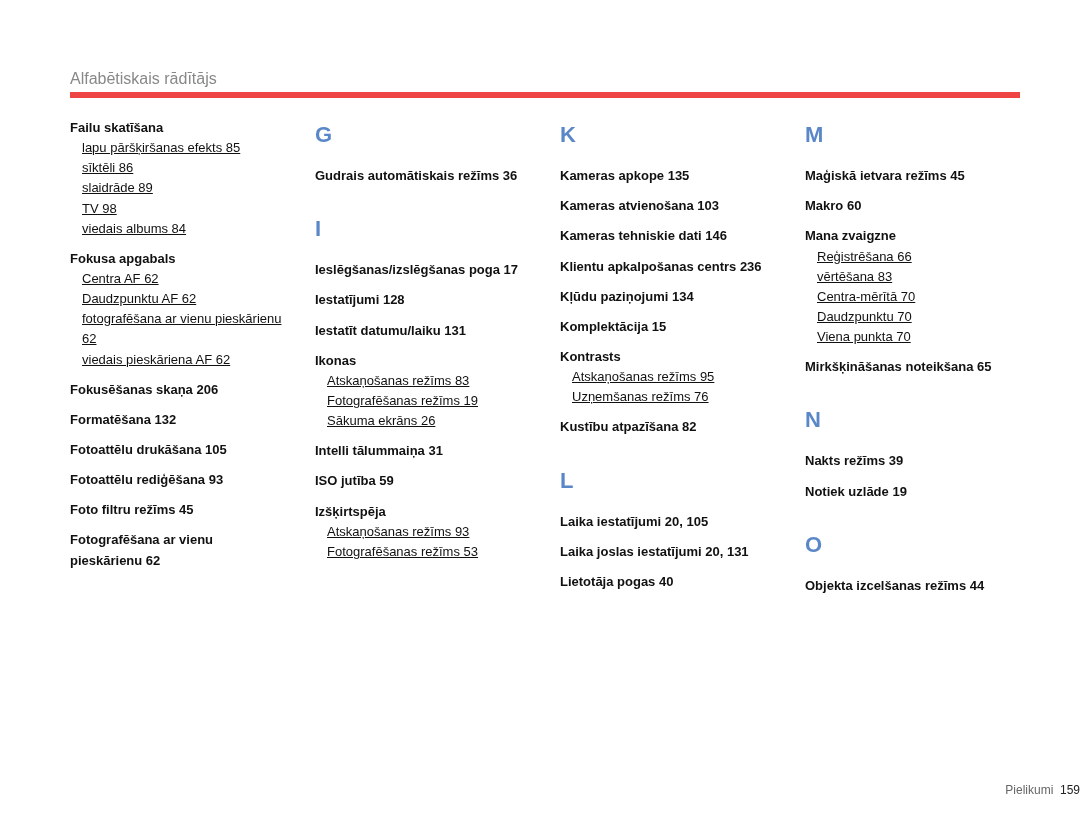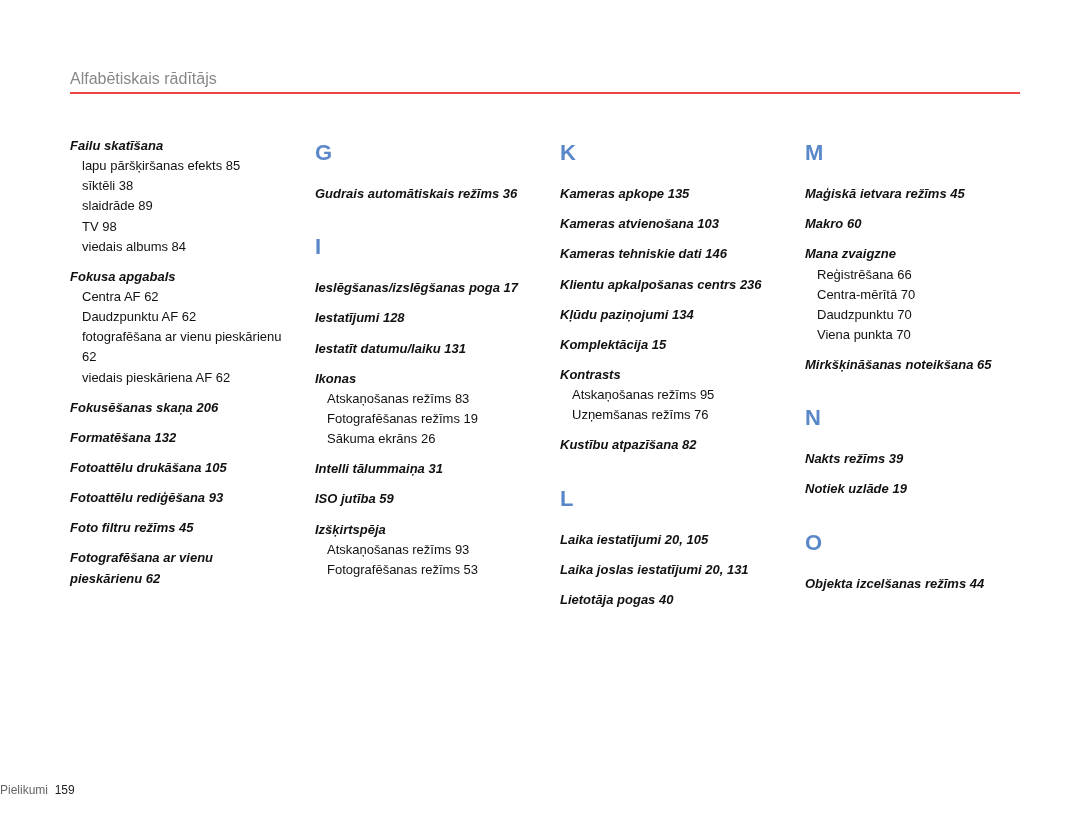--- a/index.html
+++ b/index.html
@@ -8,23 +8,23 @@
     font-family: Arial, Helvetica, sans-serif;
     color: #000;
     width: 1080px;
     height: 815px;
     position: relative;
     padding: 70px 60px 0 70px;
   }
   .header {
     font-size: 16px;
     color: #888;
-    border-bottom: 2px solid #ef4444;
+    border-bottom: 6px solid #ef4444;
     padding-bottom: 4px;
-    margin-bottom: 42px;
+    margin-bottom: 20px;
   }
   .columns {
     display: flex;
     gap: 30px;
   }
   .col {
     flex: 1;
     font-size: 13px;
     line-height: 1.55;
     color: #111;
@@ -33,48 +33,48 @@
     color: #5a87c7;
     font-weight: bold;
     font-size: 22px;
     margin-top: 26px;
     margin-bottom: 14px;
   }
   .letter.first { margin-top: 0; }
   .heading {
     font-weight: bold;
     margin-top: 10px;
-    font-style: italic;
   }
   .heading.first { margin-top: 0; }
   .sub {
     padding-left: 12px;
+    text-decoration: underline;
   }
   .footer {
     position: absolute;
     bottom: 18px;
     left: 0;
     width: 100%;
-    text-align: left;
+    text-align: right;
     font-size: 12px;
     color: #666;
   }
   .pnum { color: #222; }
 </style>
 </head>
 <body>
 
 <div class="header">Alfabētiskais rādītājs</div>
 
 <div class="columns">
 
   <div class="col">
     <div class="heading first">Failu skatīšana</div>
     <div class="sub">lapu pāršķiršanas efekts 85</div>
-    <div class="sub">sīktēli 38</div>
+    <div class="sub">sīktēli 86</div>
     <div class="sub">slaidrāde 89</div>
     <div class="sub">TV 98</div>
     <div class="sub">viedais albums 84</div>
     <div class="heading">Fokusa apgabals</div>
     <div class="sub">Centra AF 62</div>
     <div class="sub">Daudzpunktu AF 62</div>
     <div class="sub">fotografēšana ar vienu pieskārienu 62</div>
     <div class="sub">viedais pieskāriena AF 62</div>
     <div class="heading">Fokusēšanas skaņa 206</div>
     <div class="heading">Formatēšana 132</div>
@@ -119,20 +119,21 @@
     <div class="heading">Laika joslas iestatījumi 20, 131</div>
     <div class="heading">Lietotāja pogas 40</div>
   </div>
 
   <div class="col">
     <div class="letter first">M</div>
     <div class="heading">Maģiskā ietvara režīms 45</div>
     <div class="heading">Makro 60</div>
     <div class="heading">Mana zvaigzne</div>
     <div class="sub">Reģistrēšana 66</div>
+    <div class="sub">vērtēšana 83</div>
     <div class="sub">Centra-mērītā 70</div>
     <div class="sub">Daudzpunktu 70</div>
     <div class="sub">Viena punkta 70</div>
     <div class="heading">Mirkšķināšanas noteikšana 65</div>
     <div class="letter">N</div>
     <div class="heading">Nakts režīms 39</div>
     <div class="heading">Notiek uzlāde 19</div>
     <div class="letter">O</div>
     <div class="heading">Objekta izcelšanas režīms 44</div>
   </div>

